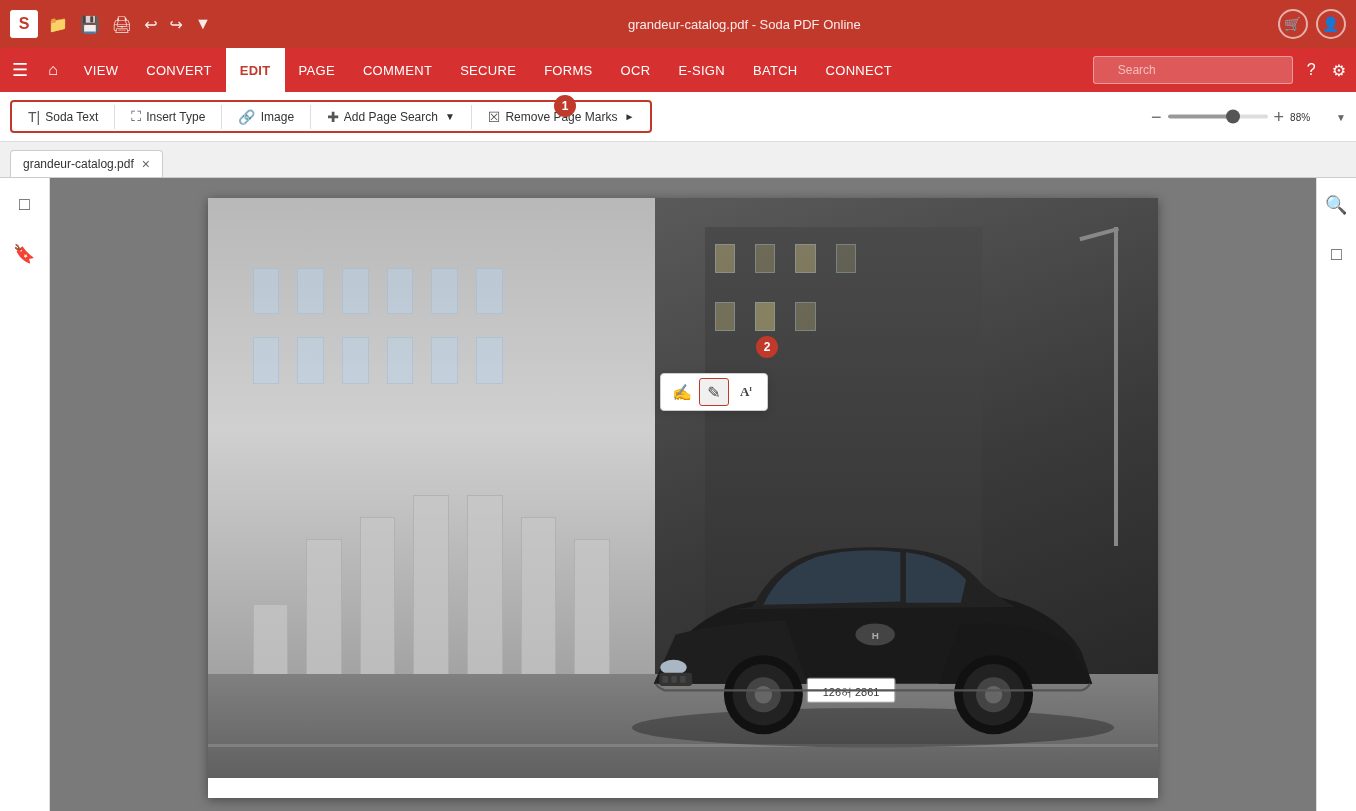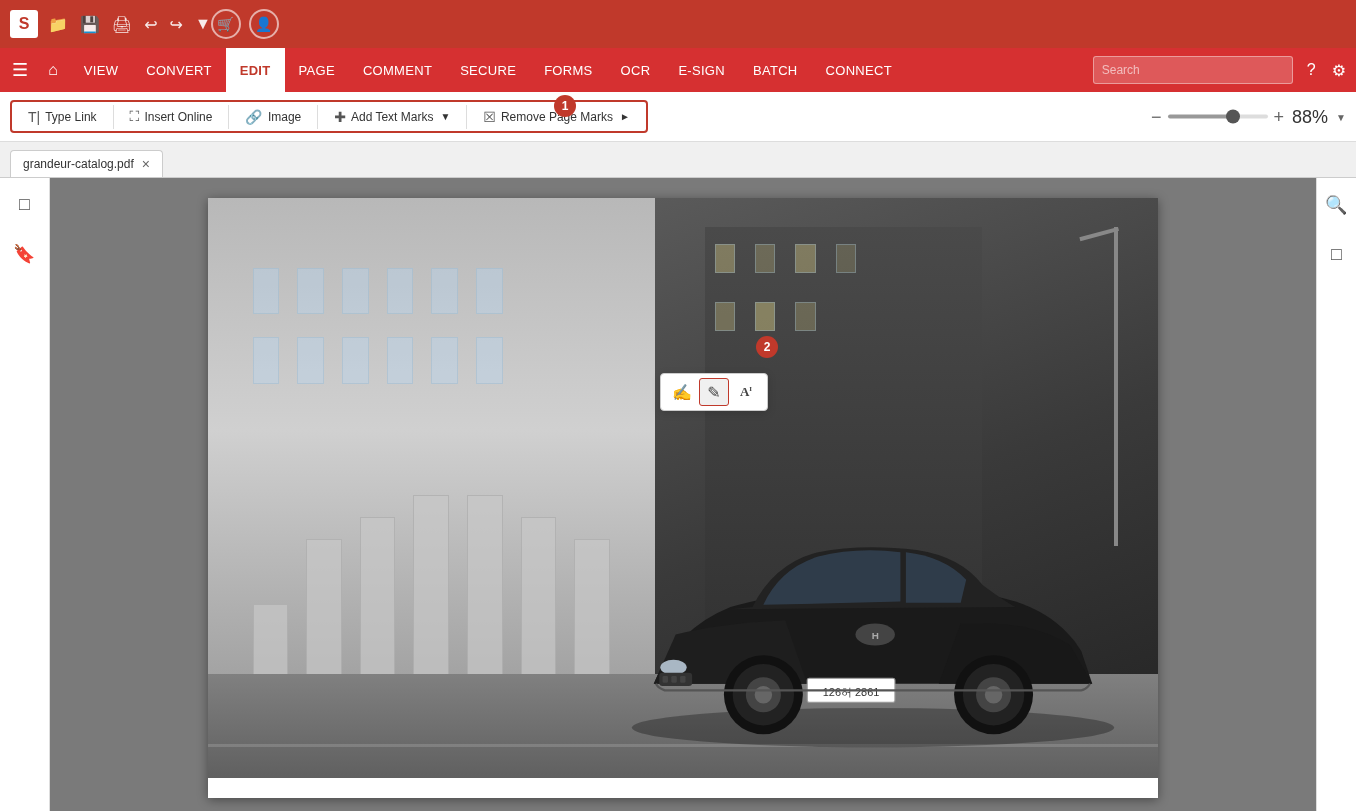--- a/index.html
+++ b/index.html
@@ -74,21 +74,21 @@
       font-weight: bold;
     }
     .nav-spacer { flex: 1; }
     .nav-search {
       background: rgba(255,255,255,0.2);
       border: 1px solid rgba(255,255,255,0.4);
       border-radius: 3px;
       height: 28px;
       width: 200px;
       color: white;
-      padding: 0 8px;
+      padding: 0 24px;
       font-size: 12px;
       outline: none;
     }
     .nav-search::placeholder { color: rgba(255,255,255,0.6); }
     .nav-actions { display: flex; align-items: center; gap: 8px; margin-left: 10px; }
     .nav-action-icon { color: white; font-size: 16px; cursor: pointer; padding: 4px; }
 
     
     .toolbar {
       background: white;
@@ -129,21 +129,21 @@
     .zoom-btn { font-size: 18px; color: #666; cursor: pointer; }
     .zoom-slider {
       width: 100px; height: 4px;
       background: linear-gradient(to right, #999 0%, #999 60%, #ddd 60%, #ddd 100%);
       border-radius: 2px; position: relative;
     }
     .zoom-slider-thumb {
       width: 14px; height: 14px; background: #555; border-radius: 50%;
       position: absolute; top: -5px; left: 58%;
     }
-    .zoom-value { font-size: 18px; color: #333; min-width: 40px; text-align: center; }
+    .zoom-value { font-size: 10px; color: #333; min-width: 40px; }
     .zoom-arrow { font-size: 10px; color: #666; cursor: pointer; }
 
     
     .step-badge {
       width: 22px; height: 22px; background: #c0392b; border-radius: 50%;
       color: white; font-size: 12px; font-weight: bold;
       display: flex; align-items: center; justify-content: center;
       position: absolute;
     }
     .badge-1 { right: 780px; top: 3px; }
@@ -350,20 +350,21 @@
     <span>S</span>
   </div>
   <div class="top-bar-icons">
     <span class="top-bar-icon">📁</span>
     <span class="top-bar-icon">💾</span>
     <span class="top-bar-icon">🖨</span>
     <span class="top-bar-icon">↩</span>
     <span class="top-bar-icon">↪</span>
     <span class="top-bar-icon">▼</span>
   </div>
+  <div class="top-bar-title">grandeur-catalog.pdf - Soda PDF Online</div>
   <div class="top-bar-right">
     <div class="top-bar-right-icon">🛒</div>
     <div class="top-bar-right-icon">👤</div>
   </div>
 </div>
 
 <div class="nav-bar">
   <span class="nav-hamburger">☰</span>
   <span class="nav-home">⌂</span>
   <div class="nav-item">VIEW</div>
@@ -382,36 +383,36 @@
   <div class="nav-actions">
     <span class="nav-action-icon">?</span>
     <span class="nav-action-icon">⚙</span>
   </div>
 </div>
 
 <div class="toolbar">
   <div class="toolbar-group">
     <div class="toolbar-btn">
       <span class="toolbar-btn-icon">T|</span>
-      <span>Type Link</span>
+      <span>Soda Text</span>
     </div>
     <div class="toolbar-separator"></div>
     <div class="toolbar-btn">
       <span class="toolbar-btn-icon">⛶</span>
-      <span>Insert Online</span>
+      <span>Insert Type</span>
     </div>
     <div class="toolbar-separator"></div>
     <div class="toolbar-btn">
       <span class="toolbar-btn-icon">🔗</span>
       <span>Image</span>
     </div>
     <div class="toolbar-separator"></div>
     <div class="toolbar-btn">
       <span class="toolbar-btn-icon">✚</span>
-      <span>Add Text Marks</span>
+      <span>Add Page Search</span>
       <span style="font-size:10px; margin-left:2px;">▼</span>
     </div>
     <div class="toolbar-separator"></div>
     <div class="toolbar-btn">
       <span class="toolbar-btn-icon">☒</span>
       <span>Remove Page Marks</span>
       <span style="font-size:10px; margin-left:2px;">►</span>
     </div>
   </div>
 

